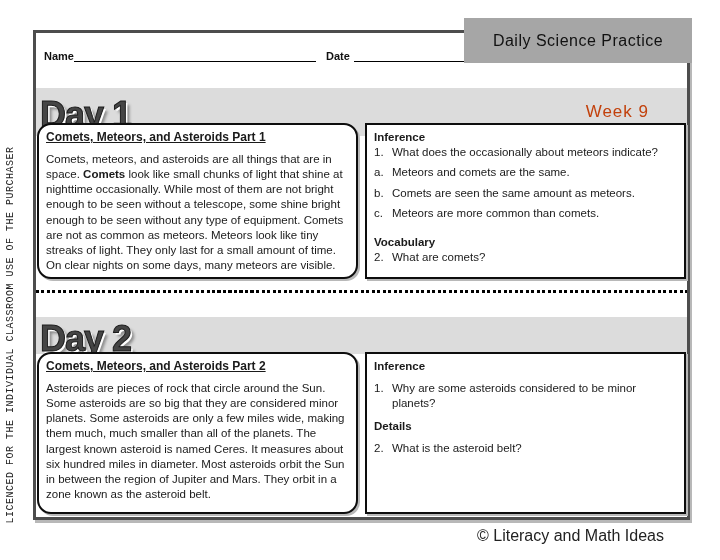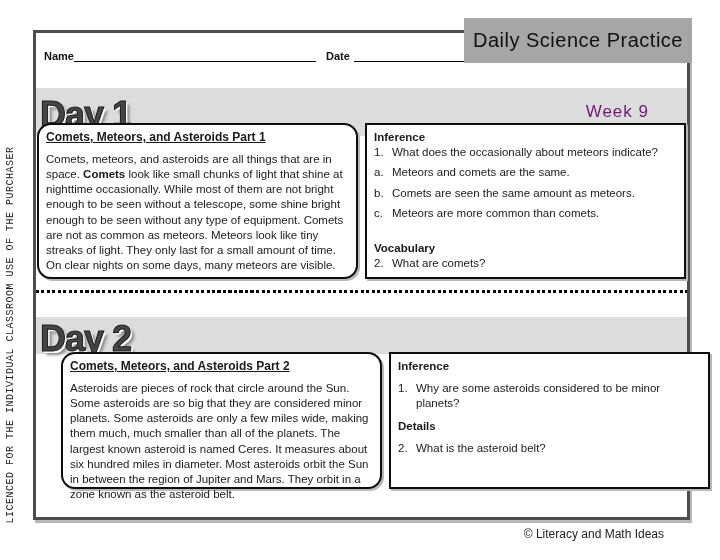--- a/index.html
+++ b/index.html
@@ -23,21 +23,21 @@
     font-size: 10px; letter-spacing: 0.5px;
     color: #222; text-align: center; white-space: nowrap;
   }
 
   
   .badge {
     position: absolute;
     left: 464px; top: 18px; width: 228px; height: 45px;
     background: #a6a6a6;
     display: flex; align-items: center; justify-content: center;
-    font-size: 20px; color: #111; letter-spacing: 0.5px;
+    font-size: 16px; color: #111; letter-spacing: 0.5px;
     z-index: 3;
   }
 
   
   .frame {
     position: absolute;
     left: 33px; top: 30px; width: 657px; height: 490px;
     border: 3px solid #4d4d4d;
     background: #fff;
     box-shadow: 2px 3px 0 rgba(0,0,0,0.28);
@@ -60,58 +60,58 @@
   .day-bar.d1 { top: 55px; height: 48px; }
   .day-bar.d2 { top: 284px; height: 37px; }
   .day-label {
     font-size: 36px; font-weight: 800; line-height: 30px;
     color: #454545; letter-spacing: -1px;
     -webkit-text-stroke: 1px #1c1c1c;
     text-shadow: 2px 2px 0 #ffffff, 4px 4px 3px #8a8a8a;
     padding-left: 4px; position: relative; top: 3px;
     white-space: nowrap;
   }
-  .week-label { font-size: 17px; color: #701a75; padding-right: 38px; letter-spacing: 1px; }
+  .week-label { font-size: 17px; color: #c2410c; padding-right: 38px; letter-spacing: 1px; }
 
   .content-row { position: absolute; left: 0; width: 651px; }
   .content-row.r1 { top: 90px; height: 156px; }
-  .content-row.r2 { top: 319px; height: 137px; margin-left: 24px; }
+  .content-row.r2 { top: 319px; height: 162px; }
 
   .box {
     position: absolute; top: 0; height: 100%;
     border: 2px solid #0d0d0d; background: #fff;
     box-shadow: 2px 2px 0 #b8b8b8;
     padding: 5px 7px;
     font-size: 11.5px; line-height: 1.32;
   }
   .box.passage { left: 1px; width: 321px; border-radius: 14px; }
   .box.questions { left: 329px; width: 321px; }
 
   .passage-title {
     font-weight: bold; text-decoration: underline;
     font-size: 12px; margin-bottom: 6px;
   }
   .passage-body { text-align: left; }
 
   .section-label { font-weight: bold; font-size: 11.5px; }
   .q-line { display: flex; }
   .q-num { flex: 0 0 18px; }
-  .q-text { flex: 1; } .mt7 { margin-top: 7px; } .mt9 { margin-top: 20px; }
+  .q-text { flex: 1; } .mt7 { margin-top: 7px; } .mt9 { margin-top: 14px; }
   .choice { display: flex; margin-top: 5px; }
   .choice .q-num { flex: 0 0 18px; }
 
   .dotted-sep {
     position: absolute; left: 0; top: 257px;
     width: 651px; height: 3px;
     background: repeating-linear-gradient(90deg, #000 0 3px, transparent 3px 5.5px);
   }
 
   .footer {
     position: absolute; right: 56px; top: 527px;
-    font-size: 12px; color: #222;
+    font-size: 16px; color: #222;
   }
 </style>
 </head>
 <body>
 
 <div class="page">
 
   <div class="license">LICENCED FOR THE INDIVIDUAL CLASSROOM USE OF THE PURCHASER</div>
 
   <div class="badge">Daily Science Practice</div>

